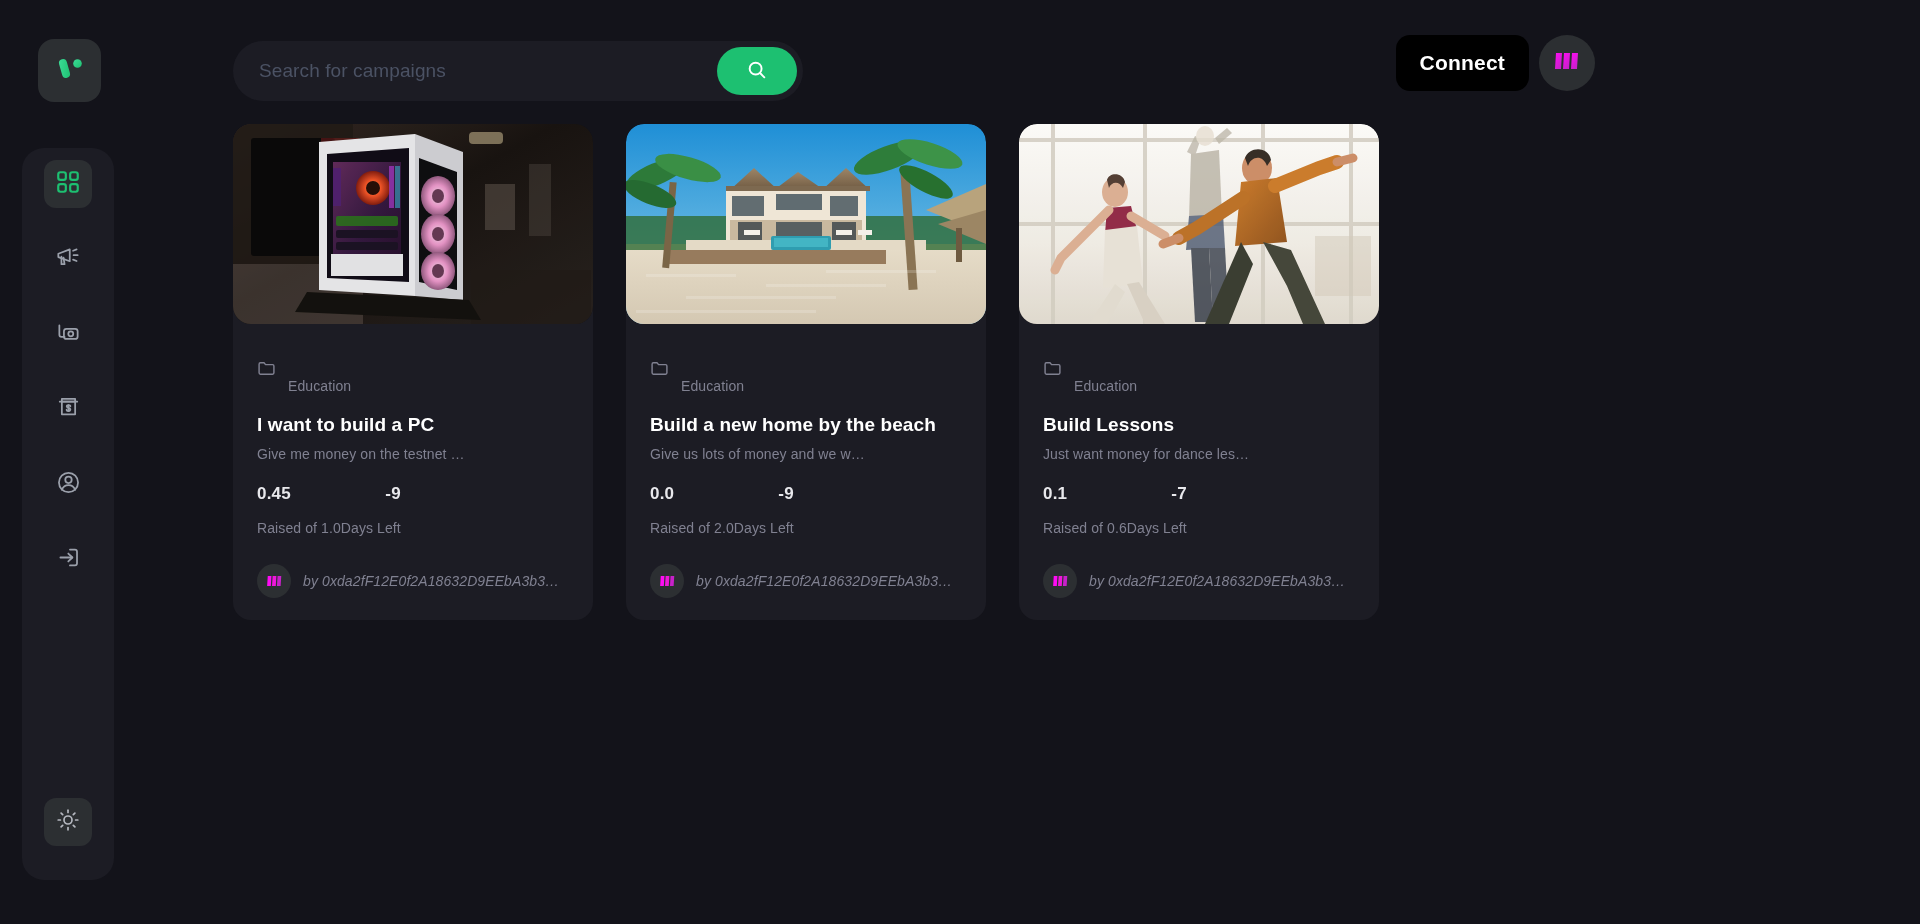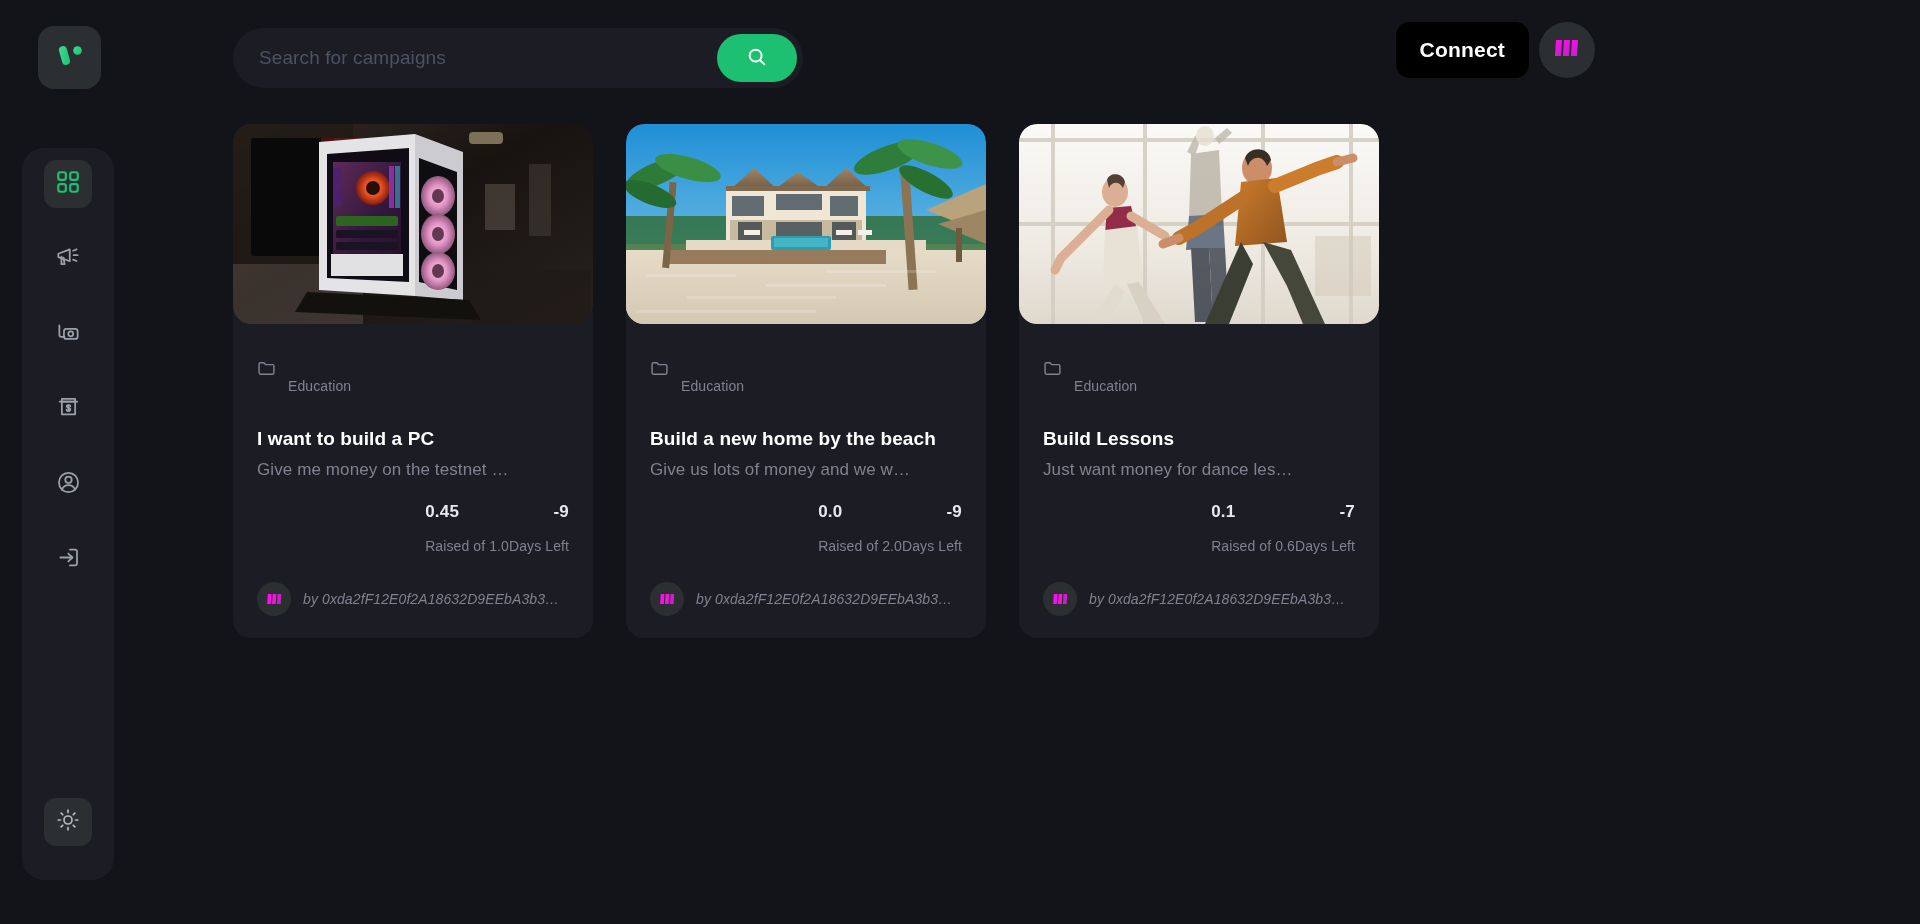--- a/index.html
+++ b/index.html
@@ -20,21 +20,21 @@
 
   .app {
     position: relative;
     width: 1920px;
     height: 924px;
   }
 
   
   .topbar {
     position: absolute;
-    top: 4px; left: 0;
+    top: 17px; left: 0;
     width: 1920px;
     height: 106px;
   }
 
   .brand-logo {
     position: absolute;
     left: 38px;
     top: 22px;
     width: 63px;
     height: 63px;
@@ -212,44 +212,44 @@
     margin-top: 22px;
   }
   .card-cat-label {
     font-size: 14px;
     color: #808191;
     letter-spacing: 0.1px;
     margin-top: 32px;
   }
 
   .card-title {
-    margin-top: 34px;
+    margin-top: 20px;
     font-size: 19px;
     font-weight: bold;
     color: #ffffff;
     letter-spacing: 0.1px;
     white-space: nowrap;
     overflow: hidden;
     text-overflow: ellipsis;
   }
 
   .card-desc {
     margin-top: 10px;
-    font-size: 17px;
+    font-size: 14px;
     color: #808191;
     white-space: nowrap;
     overflow: hidden;
     text-overflow: ellipsis;
     letter-spacing: 0.1px;
   }
 
   .card-stats {
     margin-top: 22px;
     display: flex;
-    justify-content: flex-end;
+    justify-content: flex-start;
     align-items: flex-start;
   }
   .stat { display: flex; flex-direction: column; }
   .stat.right { align-items: flex-end; text-align: right; }
   .stat-value {
     font-size: 17px;
     font-weight: bold;
     color: #e8e8ec;
     letter-spacing: 0.2px;
   }

